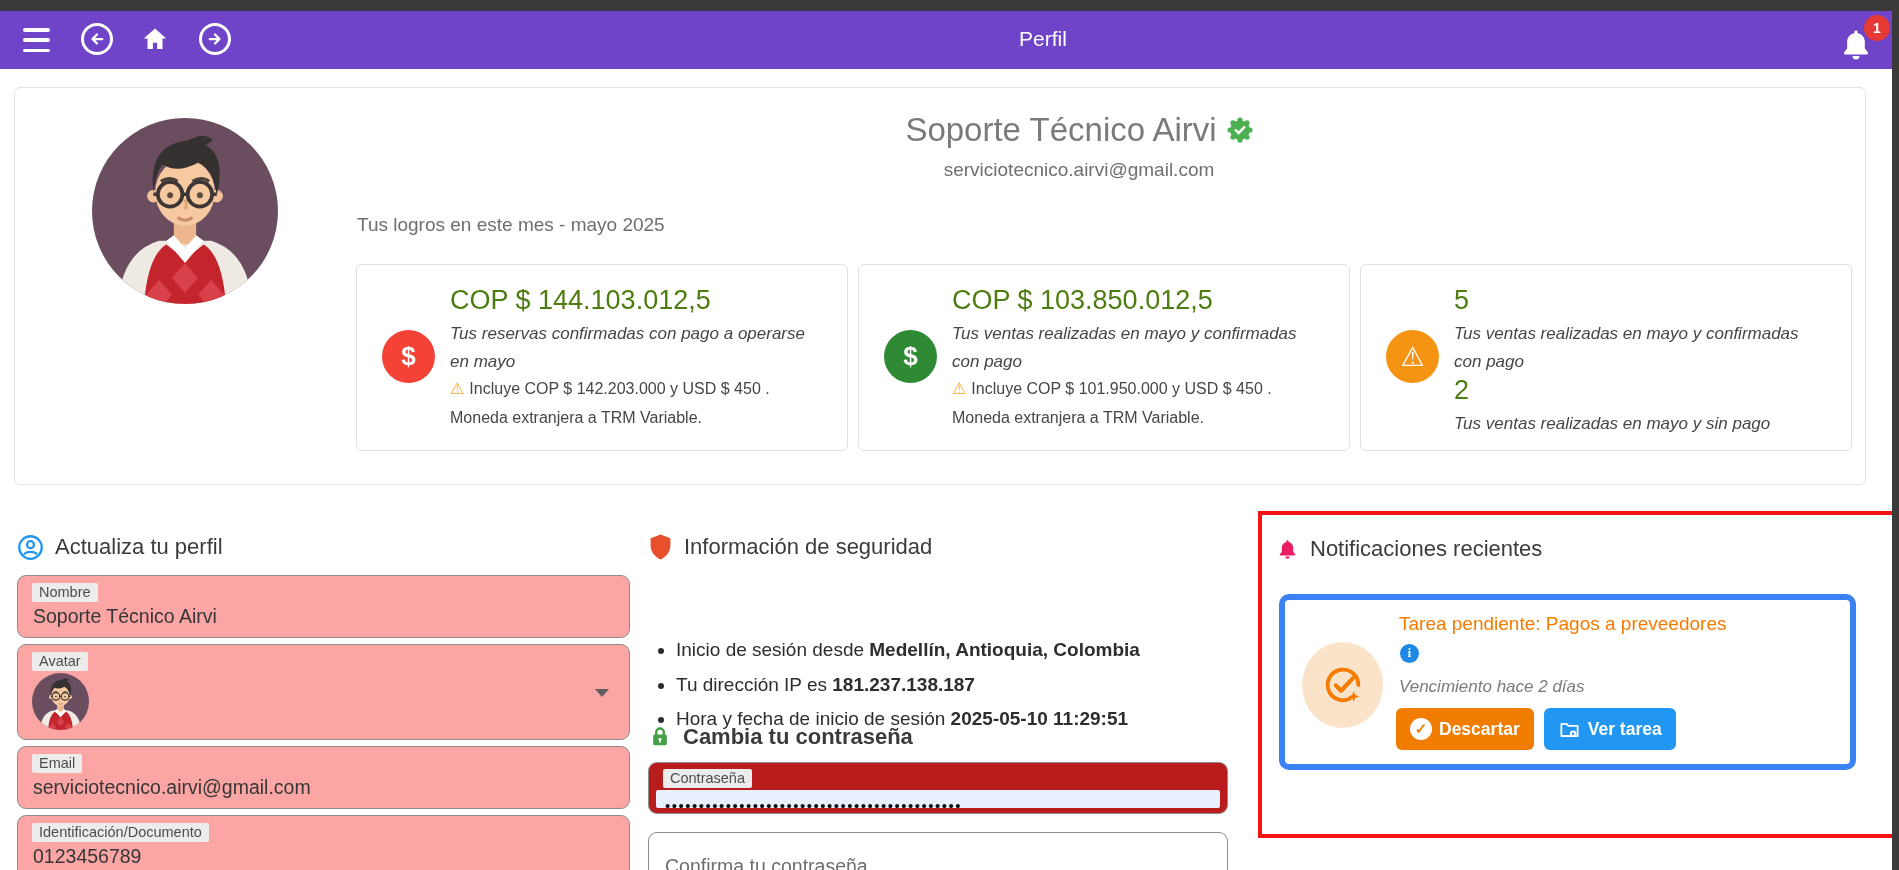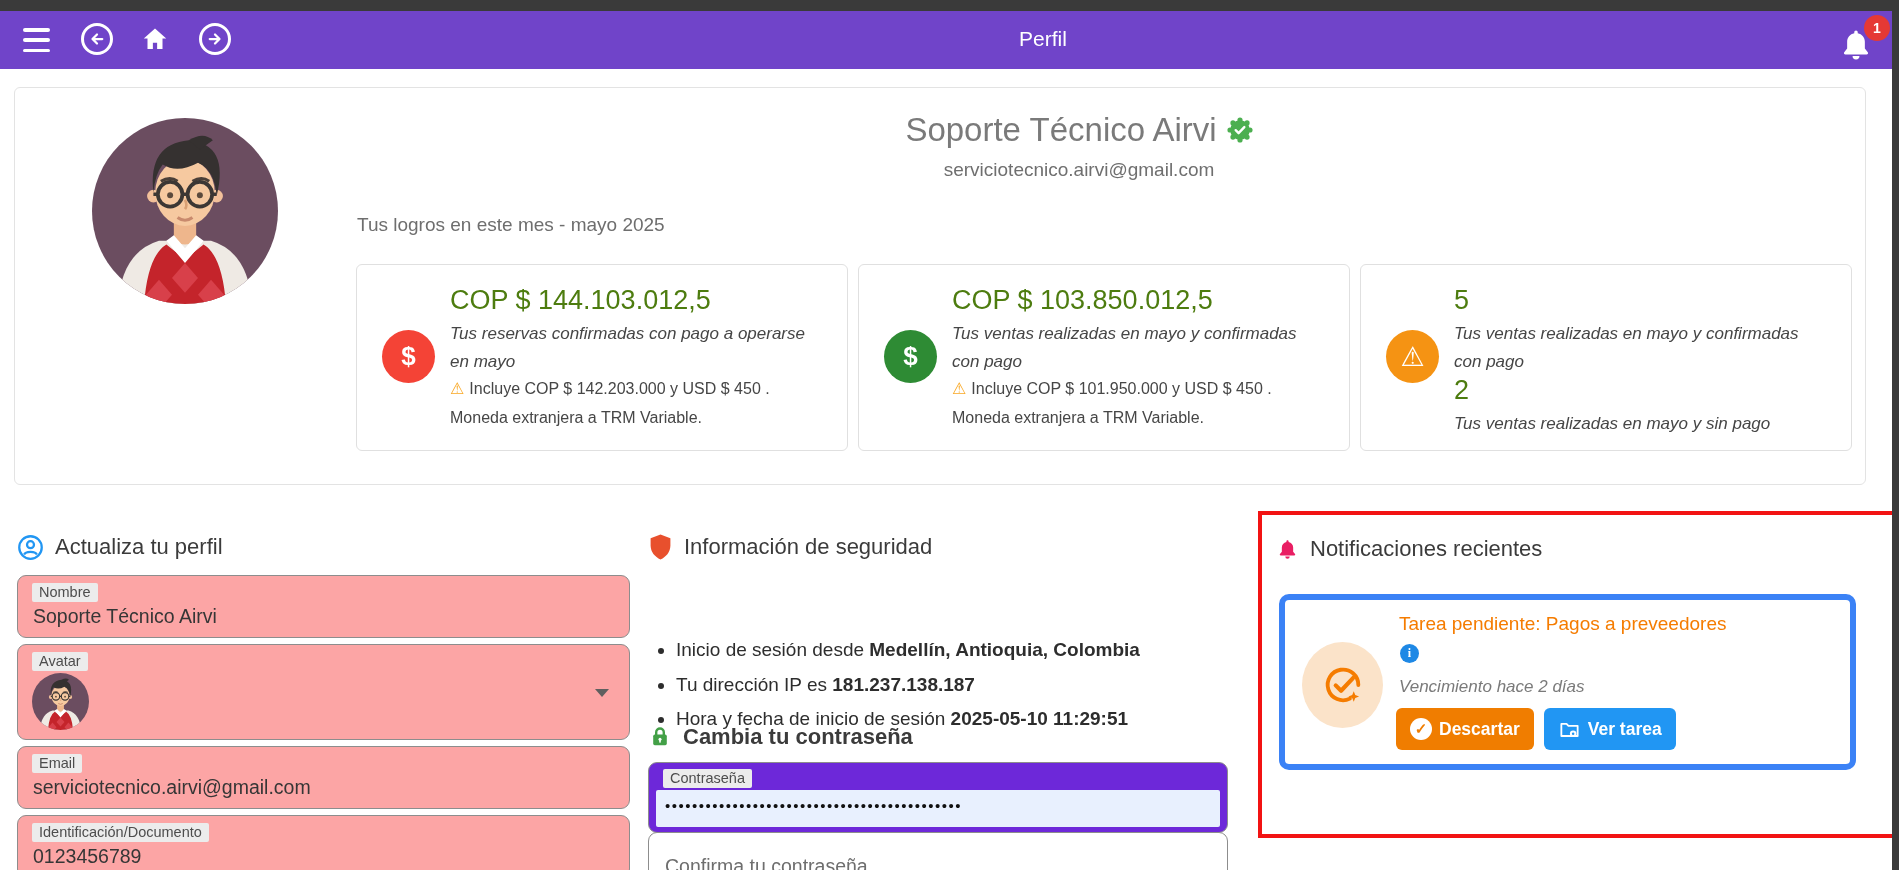--- a/index.html
+++ b/index.html
@@ -47,21 +47,21 @@
   .field.first { margin-top:13px; }
   .float-label { display:inline-block; font-size:14.5px; color:#4d4d4d; background:#ececec; padding:1px 7px 2px; border-radius:2px; }
   .field-value { font-size:19.5px; color:#363636; margin-top:3px; padding-left:1px; }
   .field-avatar-row { display:flex; align-items:center; margin-top:2px; }
   .caret { position:absolute; right:20px; top:50%; margin-top:-3px; width:0; height:0; border-left:7px solid transparent; border-right:7px solid transparent; border-top:8px solid #5f5f5f; }
   
   .col-security { position:absolute; left:648px; top:532px; width:580px; }
   .security-list { position:absolute; left:8px; top:62px; list-style:disc; padding-left:20px;margin-top:42px; }
   .security-list li { font-size:19px; color:#2d2d2d; margin-bottom:7px; line-height:1.45; }
   .pw-header { position:absolute; left:0; top:190px;font-weight:bold; }
-  .pw-field { position:absolute; left:0; top:230px; width:580px; height:71px; border:1px solid #8d8d8d; border-radius:9px; background:#6d28d9; padding:6px 8px; }
+  .pw-field { position:absolute; left:0; top:230px; width:580px; height:52px; border:1px solid #8d8d8d; border-radius:9px; background:#b91c1c; padding:6px 8px; }
   .pw-field .float-label { margin-left:6px; }
   .pw-fill { position:absolute; left:7px; right:7px; top:27px; bottom:5px; background:#e8f0fe; border-radius:2px; }
   .pw-dots { position:absolute; left:9px; top:7px; font-size:15px; letter-spacing:1.5px; color:#111; }
   .confirm-field { position:absolute; left:0; top:300px; width:580px; height:70px; border:1px solid #8d8d8d; border-radius:9px; background:#fff; padding:22px 16px; }
   .confirm-placeholder { font-size:19.5px; color:#6e6e6e; }
   
   .notif-panel { position:absolute; left:1258px; top:511px; width:748px; height:327px; border:4px solid #f21313; background:#fff; }
   .notif-header { position:absolute; left:14px; top:19px; }
   .notif-card { position:absolute; left:17px; top:79px; width:577px; height:176px; border:6px solid #3b82f6; border-radius:10px; background:#fff; }
   .task-circle { position:absolute; left:17px; top:42px; width:81px; height:86px; border-radius:50%; background:#fbe3c9; display:flex; align-items:center; justify-content:center; }

